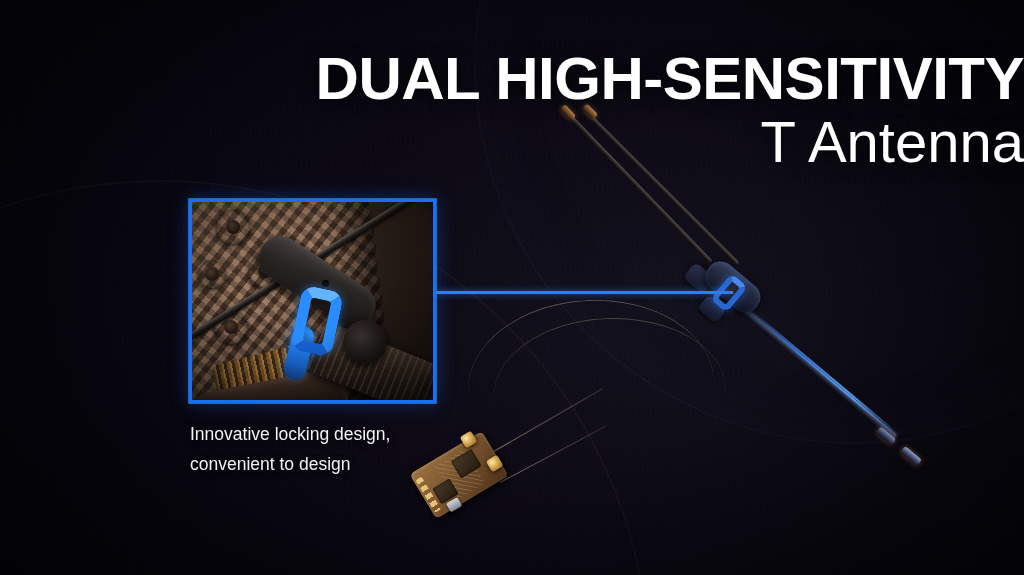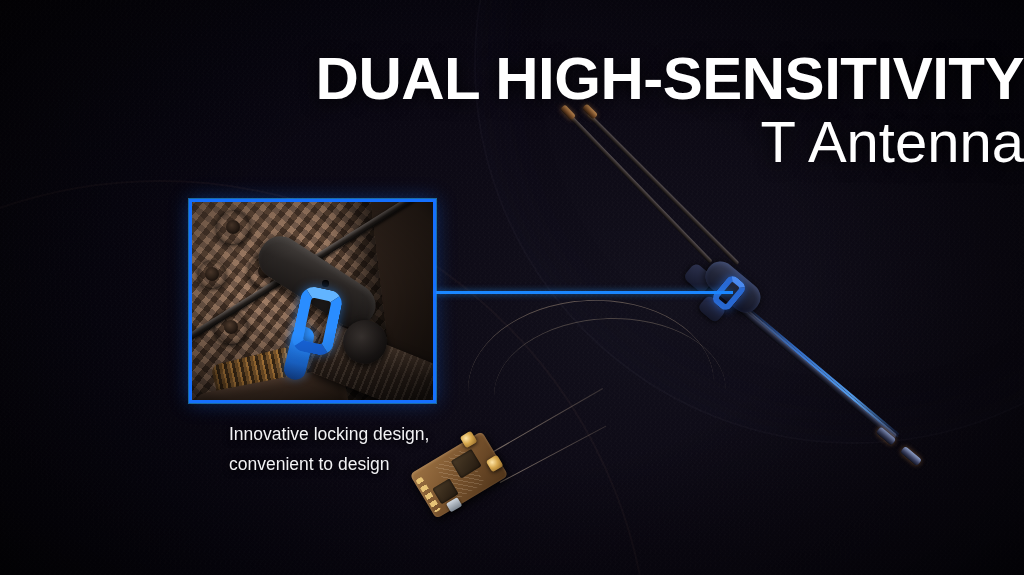--- a/index.html
+++ b/index.html
@@ -84,21 +84,20 @@
   .caption{
     position:absolute;
     left:190px; top:419px;
     color:#f2f2f4;
     font-size:17.5px;
     font-weight:400;
     line-height:30px;
     z-index:9;
     text-shadow:0 1px 7px rgba(0,0,0,.95);
     white-space:nowrap;
-    margin-left:39px;
   }
 
   
   .inset{
     position:absolute;
     left:189px; top:199px;
     width:247px; height:204px;
     border:3px solid #1570ff;
     box-shadow:0 0 0 1px rgba(40,180,255,.55), 0 0 18px rgba(20,110,255,.35);
     overflow:hidden;

